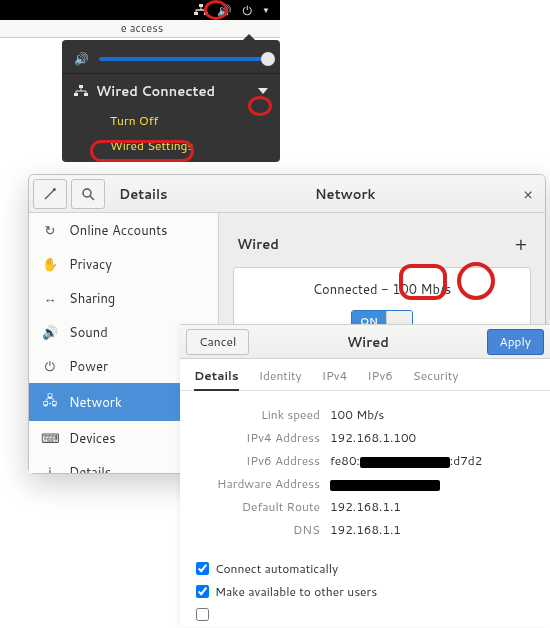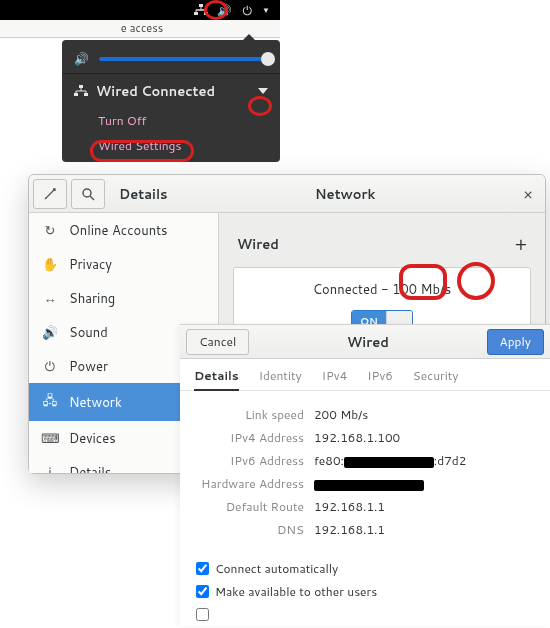--- a/index.html
+++ b/index.html
@@ -98,23 +98,23 @@
   }
   .wired-row {
     display: flex;
     align-items: center;
     padding: 8px 12px;
     font-size: 13px;
     font-weight: 600;
     gap: 8px;
   }
   .wired-sub {
-    padding: 4px 12px 4px 36px;
+    padding: 4px 12px 4px 48px;
     font-size: 12px;
-    color: #f9a8d4;
+    color: #fde047;
     cursor: pointer;
   }
   .chev {
     margin-left: auto;
     width: 0; height: 0;
     border-left: 5px solid transparent;
     border-right: 5px solid transparent;
     border-top: 6px solid #e8e8e8;
   }
 
@@ -289,20 +289,21 @@
     padding-bottom: 4px;
     margin-bottom: -7px;
   }
 
   .detail-rows { padding: 12px 0 8px 0; }
   .drow {
     display: flex;
     font-size: 12px;
     padding: 3px 14px;
     align-items: center;
+    margin-left: 16px;
   }
   .dlabel {
     width: 120px;
     text-align: right;
     color: #888;
     padding-right: 10px;
   }
   .dval { color: #2e3436; }
   .redact {
     display: inline-block;
@@ -490,21 +491,21 @@
     <div class="tab active">Details</div>
     <div class="tab">Identity</div>
     <div class="tab">IPv4</div>
     <div class="tab">IPv6</div>
     <div class="tab">Security</div>
   </div>
 
   <div class="detail-rows">
     <div class="drow">
       <div class="dlabel">Link speed</div>
-      <div class="dval">200 Mb/s</div>
+      <div class="dval">100 Mb/s</div>
     </div>
     <div class="drow">
       <div class="dlabel">IPv4 Address</div>
       <div class="dval">192.168.1.100</div>
     </div>
     <div class="drow">
       <div class="dlabel">IPv6 Address</div>
       <div class="dval">
         <span>fe80:</span><span class="redact" style="width:90px;"></span><span>:d7d2</span>
       </div>

